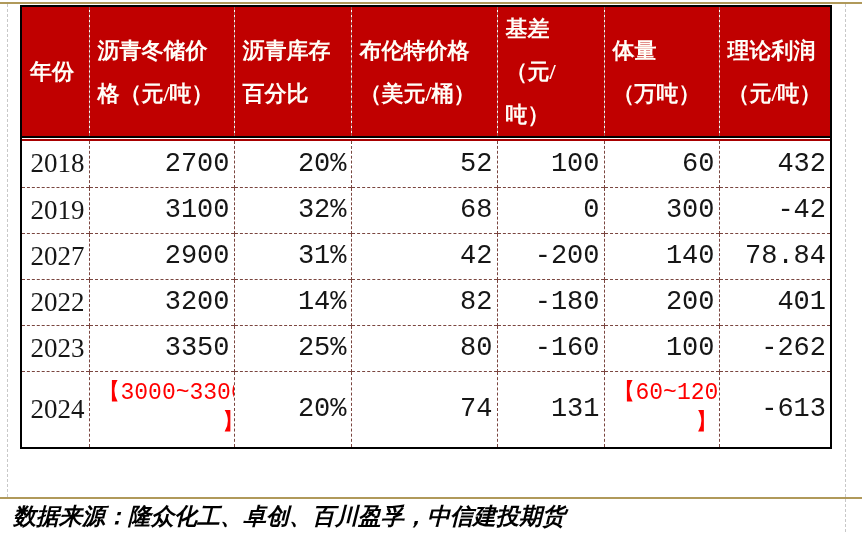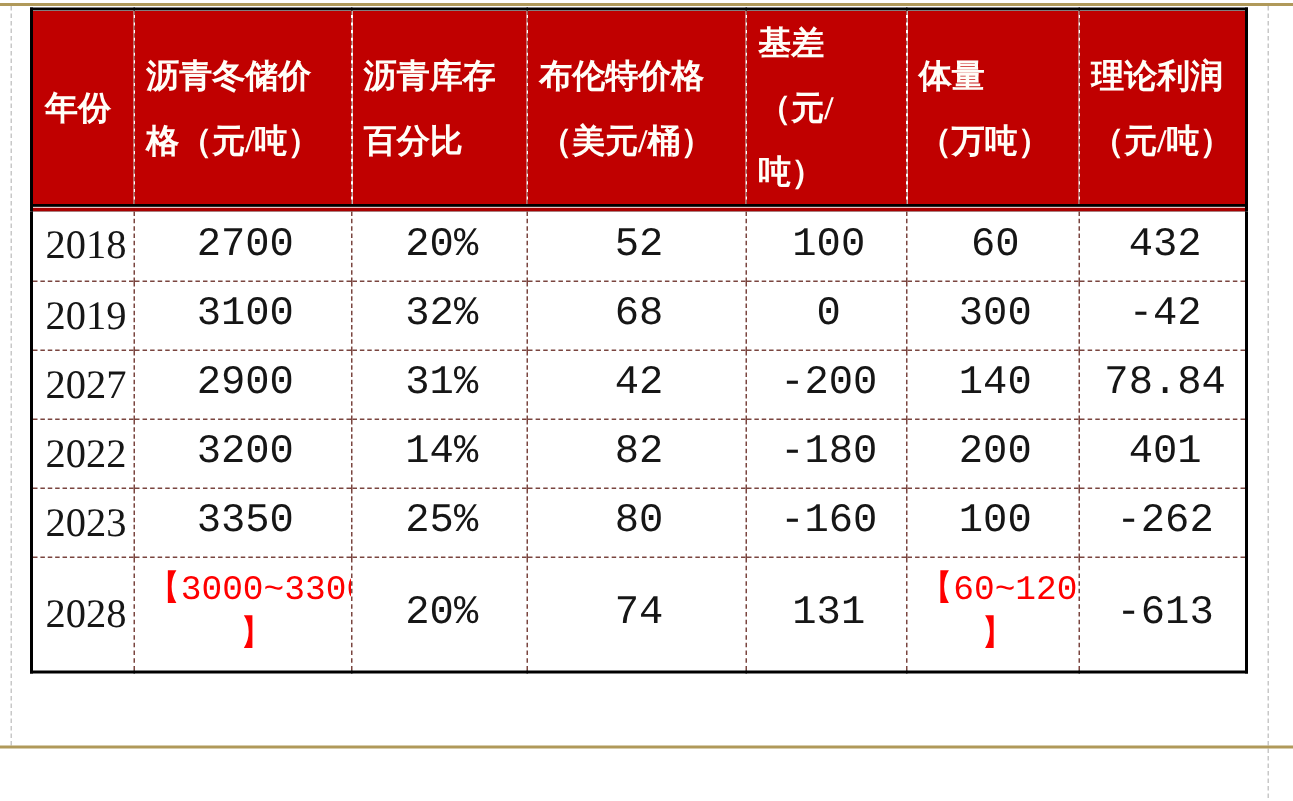--- a/index.html
+++ b/index.html
@@ -47,21 +47,21 @@
       #ffffff 1.6px, #ffffff 2.6px,
       #a80000 2.6px, #a80000 5px);
   }
 
   tr.data { height: 46px; }
   tr.data.tall { height: 77px; }
   tr.data td {
     font-size: 27px;
     color: #161616;
     vertical-align: middle;
-    text-align: center;
+    text-align: right;
     padding: 0 4px 0 8px;
     white-space: nowrap;
     overflow: hidden;
   }
   tr.data td + td { border-left: 1.5px dashed #7a453f; font-family: Liberation Mono, monospace; }
   tr.data + tr.data td { border-top: 1.5px dashed #7a453f; }
   td.year { padding-left: 10px; }
 
   .red-val {
     color: #ff0000;
@@ -176,31 +176,32 @@
       <tr class="data">
         <td class="year">2023</td>
         <td>3350</td>
         <td>25%</td>
         <td>80</td>
         <td>-160</td>
         <td>100</td>
         <td>-262</td>
       </tr>
       <tr class="data tall">
-        <td class="year">2028</td>
+        <td class="year">2024</td>
         <td>
           <span class="red-val">【3000~3300
 】</span>
         </td>
         <td>20%</td>
         <td>74</td>
         <td>131</td>
         <td>
           <span class="red-val">【60~120
 】</span>
         </td>
         <td>-613</td>
       </tr>
     </tbody>
   </table>
 
   <div class="rule-bottom"></div>
+  <div class="footer-note">数据来源：隆众化工、卓创、百川盈孚，中信建投期货</div>
 </div>
 
 </body></html>

